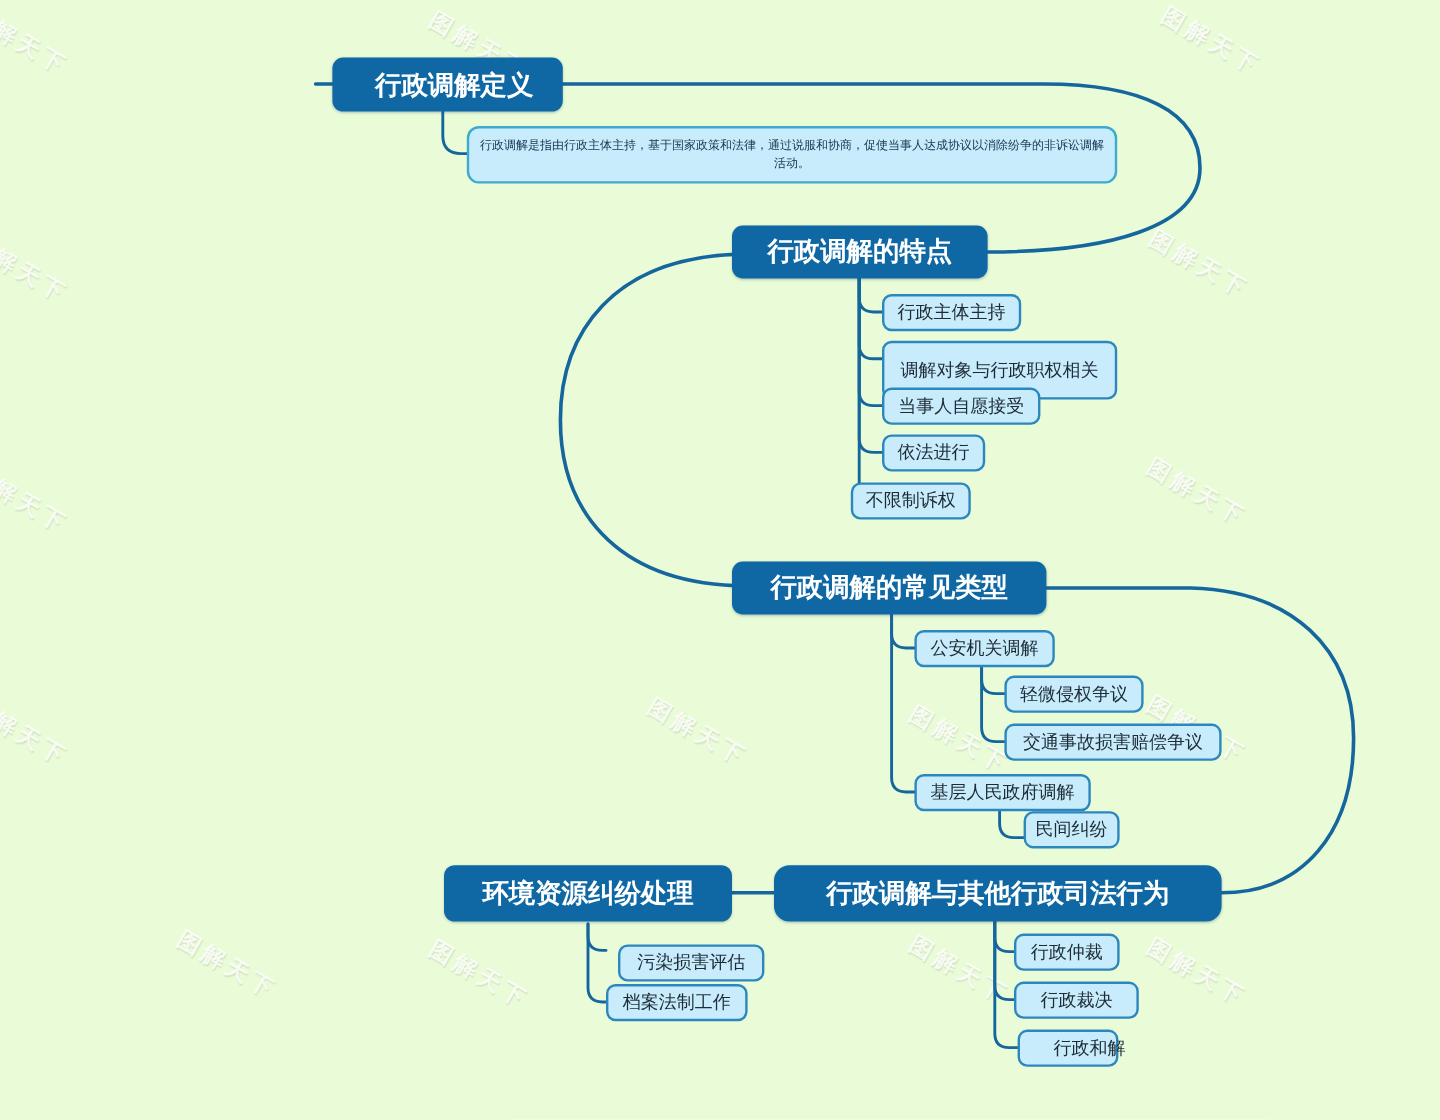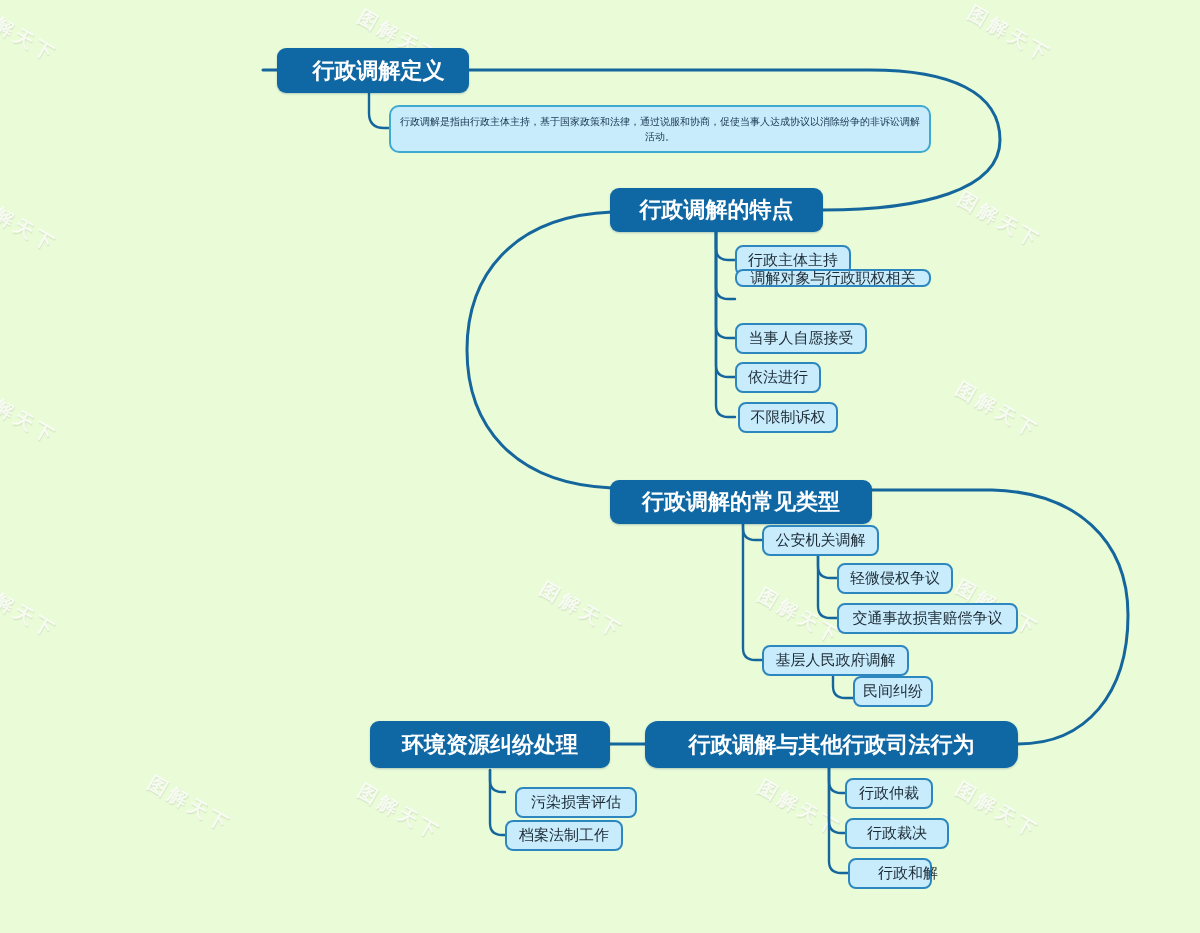--- a/index.html
+++ b/index.html
@@ -123,26 +123,26 @@
   </svg>
 
 
   <div class="node node-dark" style="left:277px;top:48px;width:192px;height:45px;padding-left:11px;">行政调解定义</div>
 
   <div class="node-note" style="left:389px;top:105px;width:542px;height:48px;">行政调解是指由行政主体主持，基于国家政策和法律，通过说服和协商，促使当事人达成协议以消除纷争的非诉讼调解活动。</div>
 
   <div class="node node-dark" style="left:610px;top:188px;width:213px;height:44px;">行政调解的特点</div>
 
   <div class="node node-light" style="left:735px;top:245px;width:116px;height:31px;">行政主体主持</div>
-  <div class="node node-light" style="left:735px;top:269px;width:196px;height:18px;">调解对象与行政职权相关</div>
+  <div class="node node-light" style="left:735px;top:284px;width:196px;height:49px;">调解对象与行政职权相关</div>
   <div class="node node-light" style="left:735px;top:323px;width:132px;height:31px;">当事人自愿接受</div>
   <div class="node node-light" style="left:735px;top:362px;width:86px;height:31px;">依法进行</div>
-  <div class="node node-light" style="left:738px;top:402px;width:100px;height:31px;">不限制诉权</div>
+  <div class="node node-light" style="left:709px;top:402px;width:100px;height:31px;">不限制诉权</div>
 
-  <div class="node node-dark" style="left:610px;top:468px;width:262px;height:44px;margin-top:12px;">行政调解的常见类型</div>
+  <div class="node node-dark" style="left:610px;top:468px;width:262px;height:44px;">行政调解的常见类型</div>
 
   <div class="node node-light" style="left:762px;top:525px;width:117px;height:31px;">公安机关调解</div>
   <div class="node node-light" style="left:837px;top:563px;width:116px;height:31px;">轻微侵权争议</div>
   <div class="node node-light" style="left:837px;top:603px;width:181px;height:31px;">交通事故损害赔偿争议</div>
   <div class="node node-light" style="left:762px;top:645px;width:147px;height:31px;">基层人民政府调解</div>
   <div class="node node-light" style="left:853px;top:676px;width:80px;height:31px;">民间纠纷</div>
 
   <div class="node node-dark" style="left:370px;top:721px;width:240px;height:47px;">环境资源纠纷处理</div>
 
   <div class="node node-light" style="left:515px;top:777px;width:122px;height:31px;margin-top:10px;">污染损害评估</div>

